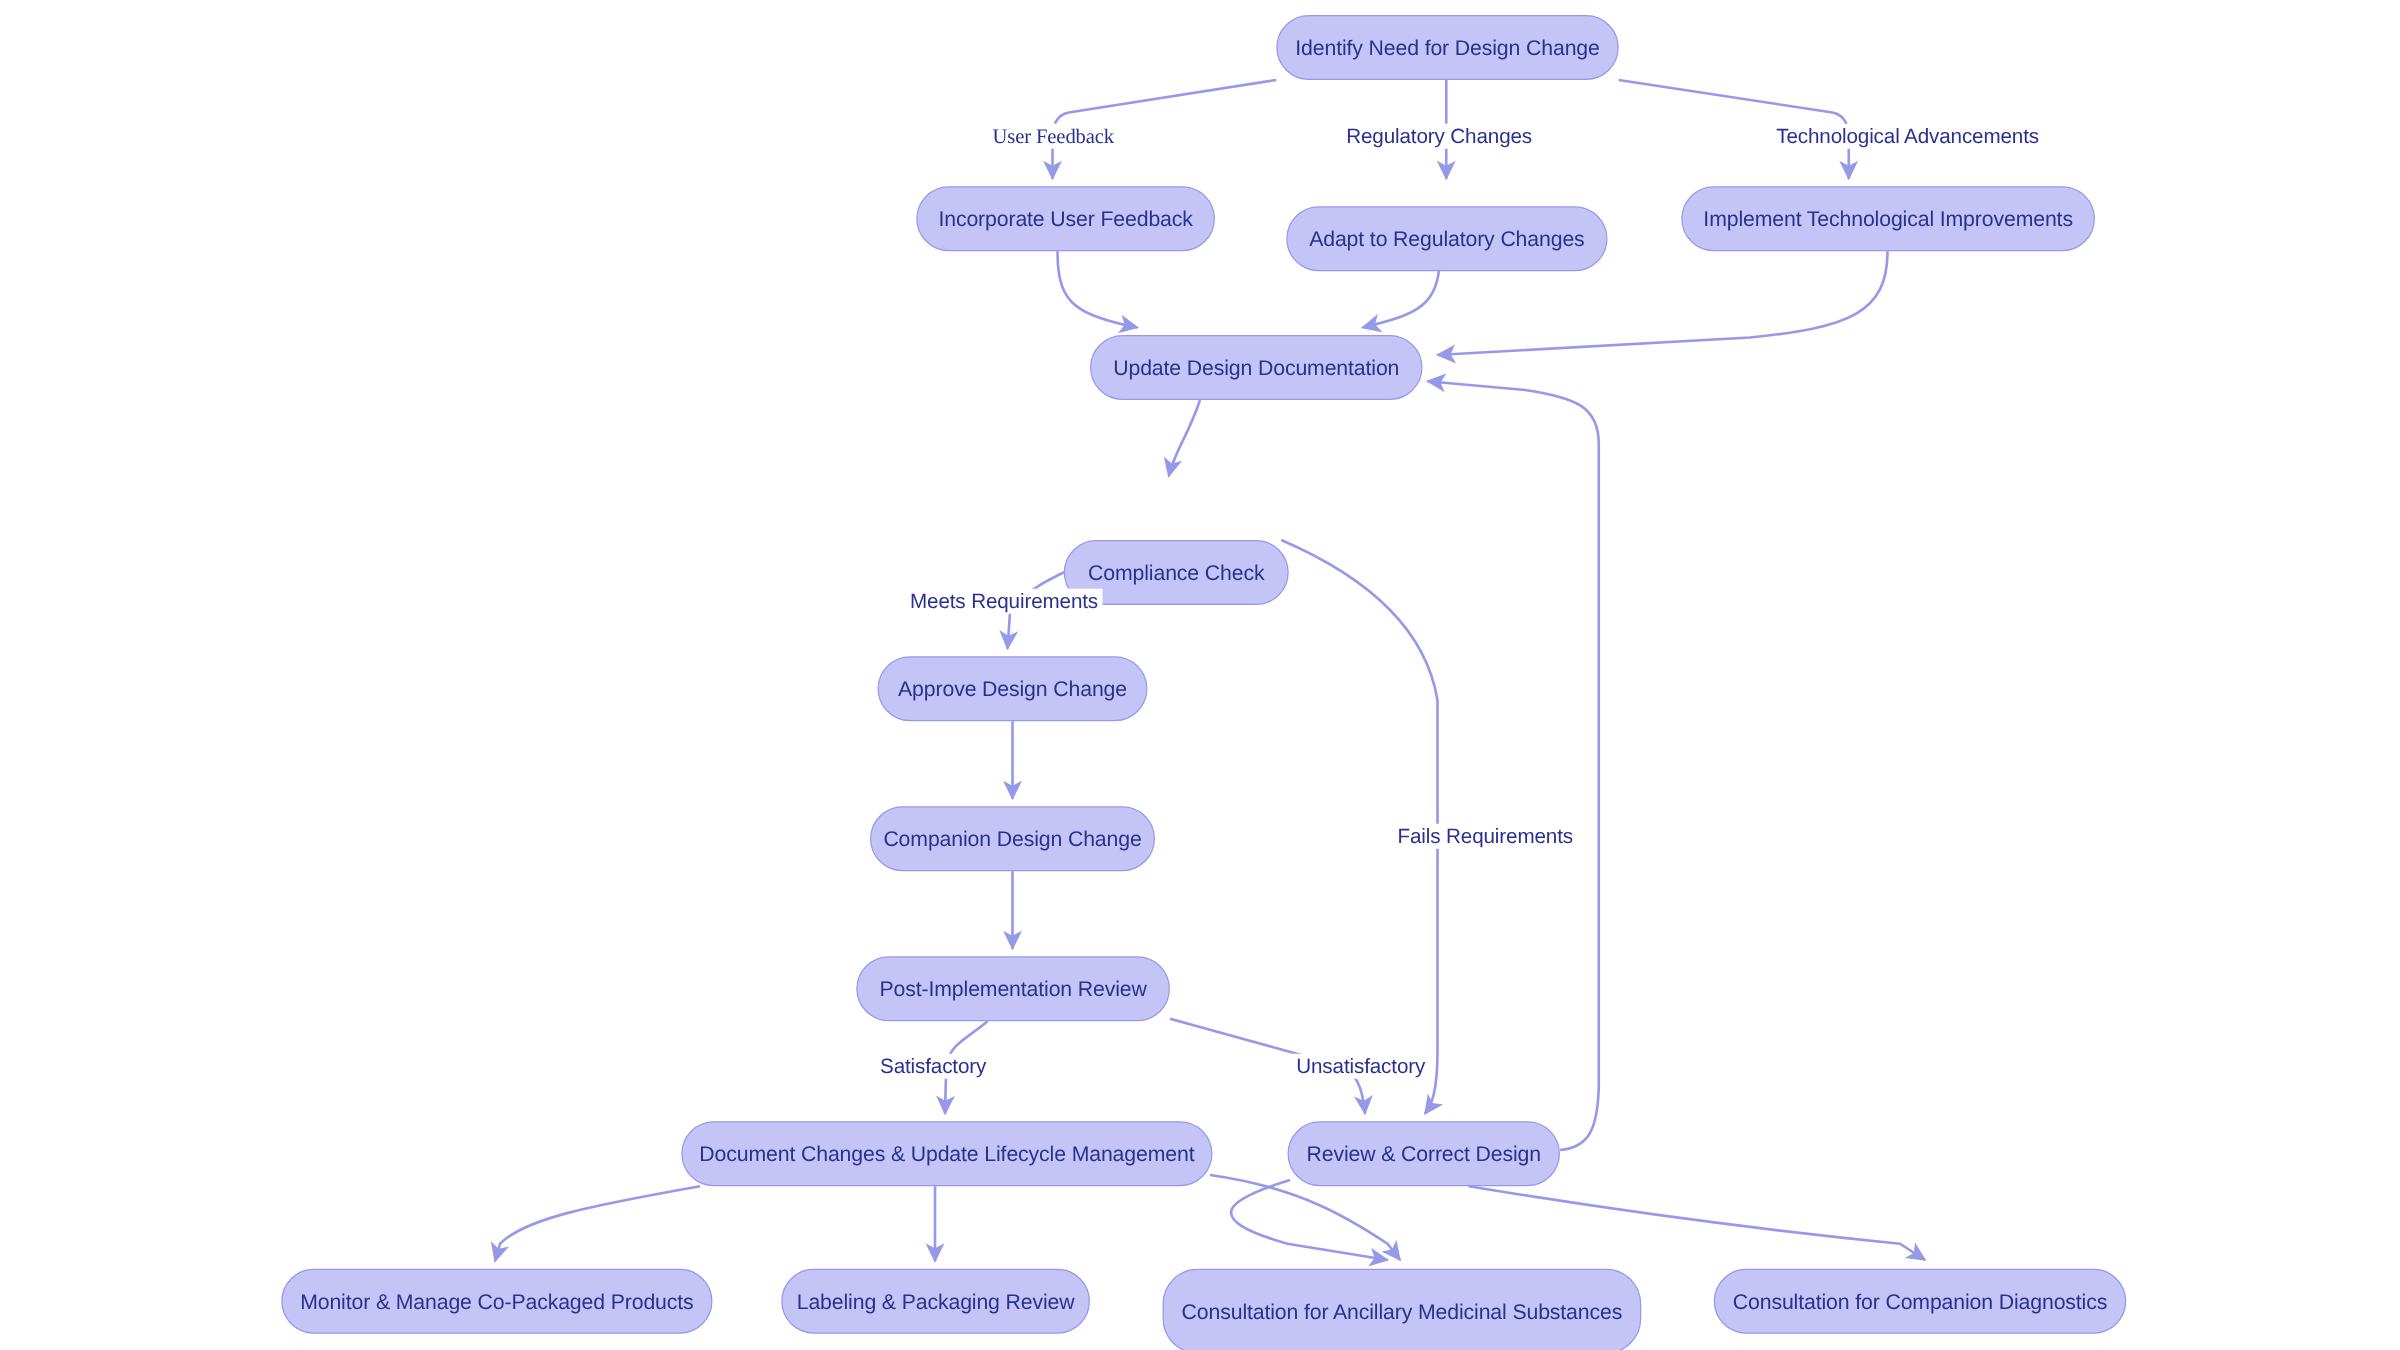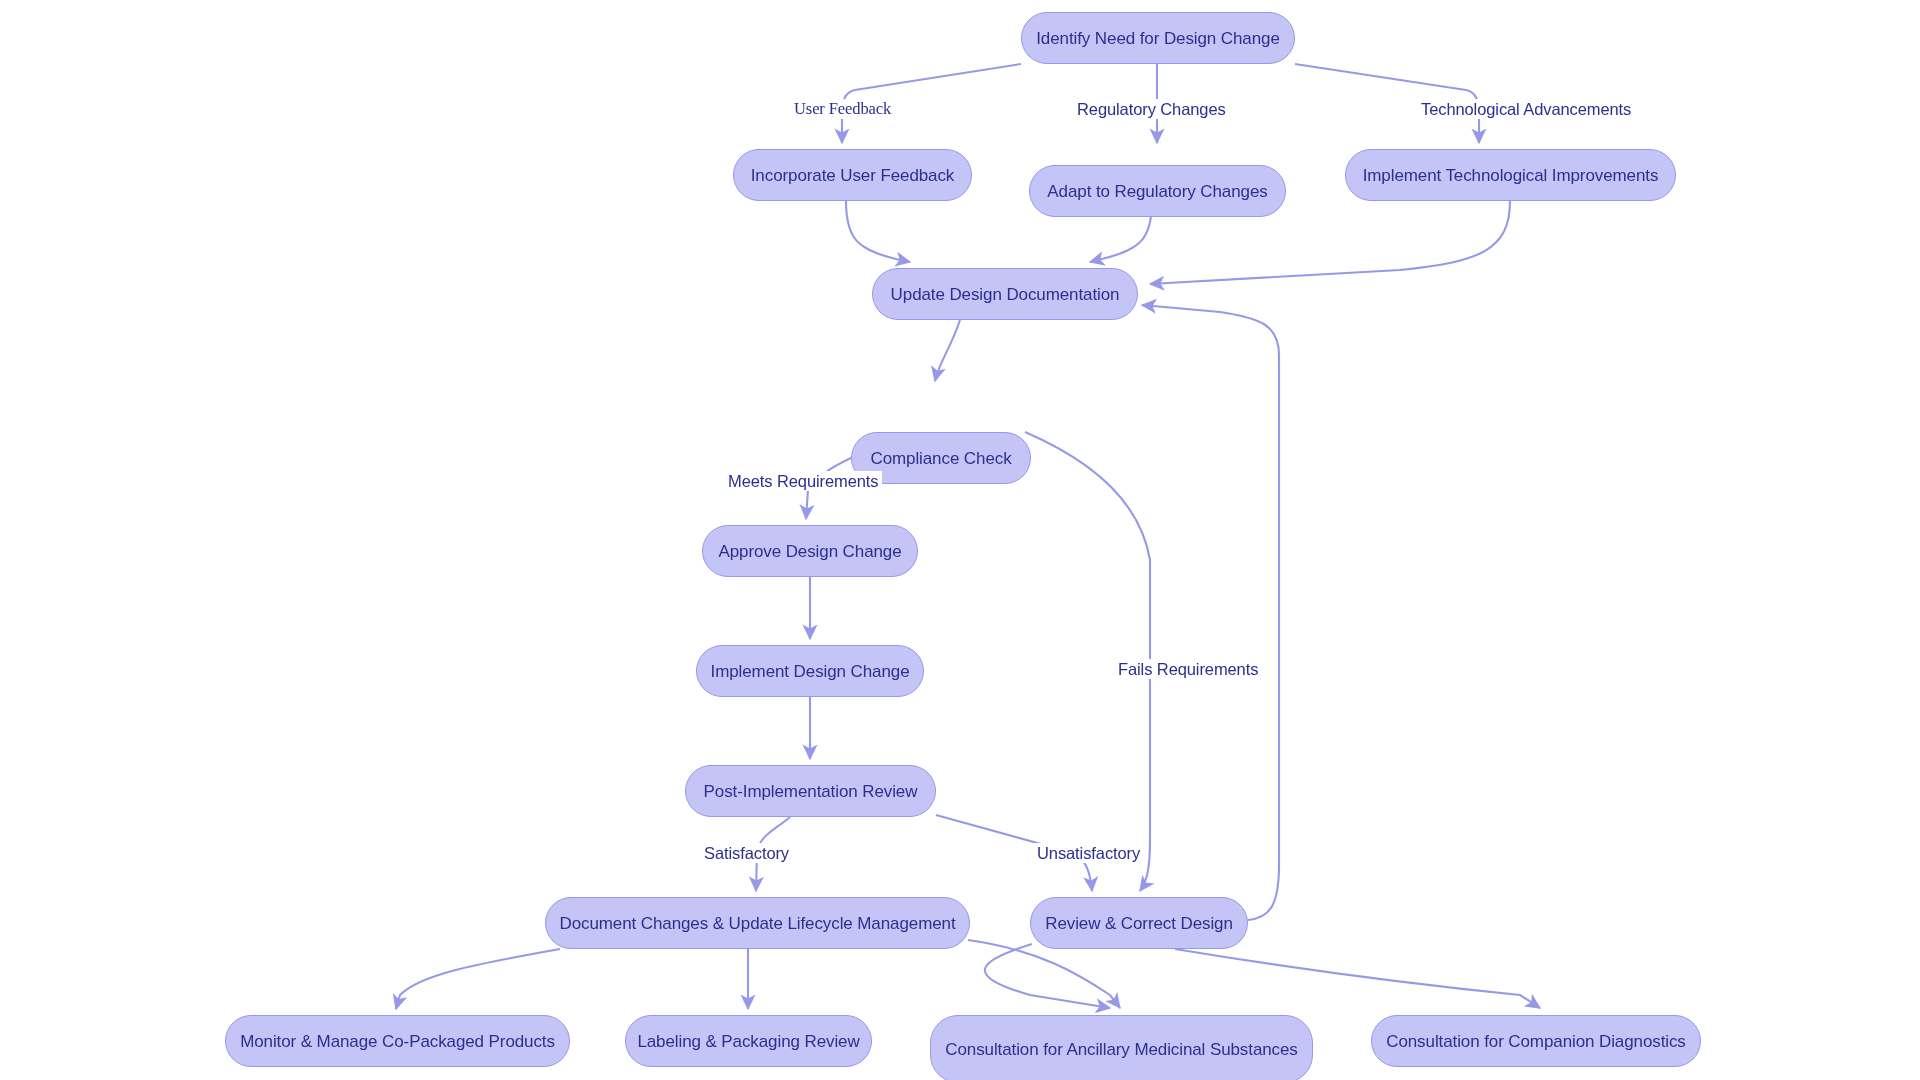--- a/index.html
+++ b/index.html
@@ -110,21 +110,21 @@
   <div class="node" style="left:1029px; top:149px; width:257px; height:52px;margin-top:16px;">Adapt to Regulatory Changes</div>
 
   <div class="node" style="left:1345px; top:149px; width:331px; height:52px;">Implement Technological Improvements</div>
 
   <div class="node" style="left:872px; top:268px; width:266px; height:52px;">Update Design Documentation</div>
 
   <div class="node" style="left:851px; top:387px; width:180px; height:52px;margin-top:45px;">Compliance Check</div>
 
   <div class="node" style="left:702px; top:525px; width:216px; height:52px;">Approve Design Change</div>
 
-  <div class="node" style="left:696px; top:645px; width:228px; height:52px;">Implement Design Change</div>
+  <div class="node" style="left:696px; top:645px; width:228px; height:52px;">Companion Design Change</div>
 
   <div class="node" style="left:545px; top:897px; width:425px; height:52px;">Document Changes &amp; Update Lifecycle Management</div>
 
   <div class="node" style="left:685px; top:765px; width:251px; height:52px;">Post-Implementation Review</div>
 
   <div class="node" style="left:1030px; top:897px; width:218px; height:52px;">Review &amp; Correct Design</div>
 
   <div class="node" style="left:225px; top:1015px; width:345px; height:52px;">Monitor &amp; Manage Co-Packaged Products</div>
 
   <div class="node" style="left:625px; top:1015px; width:247px; height:52px;">Labeling &amp; Packaging Review</div>

